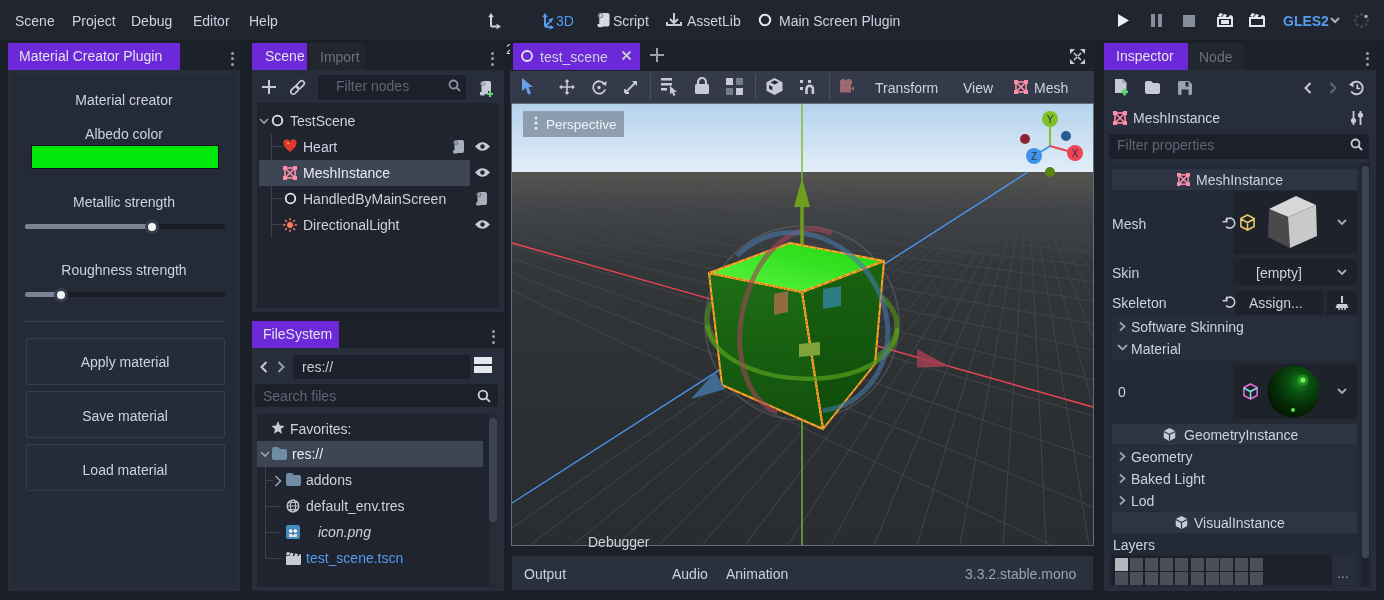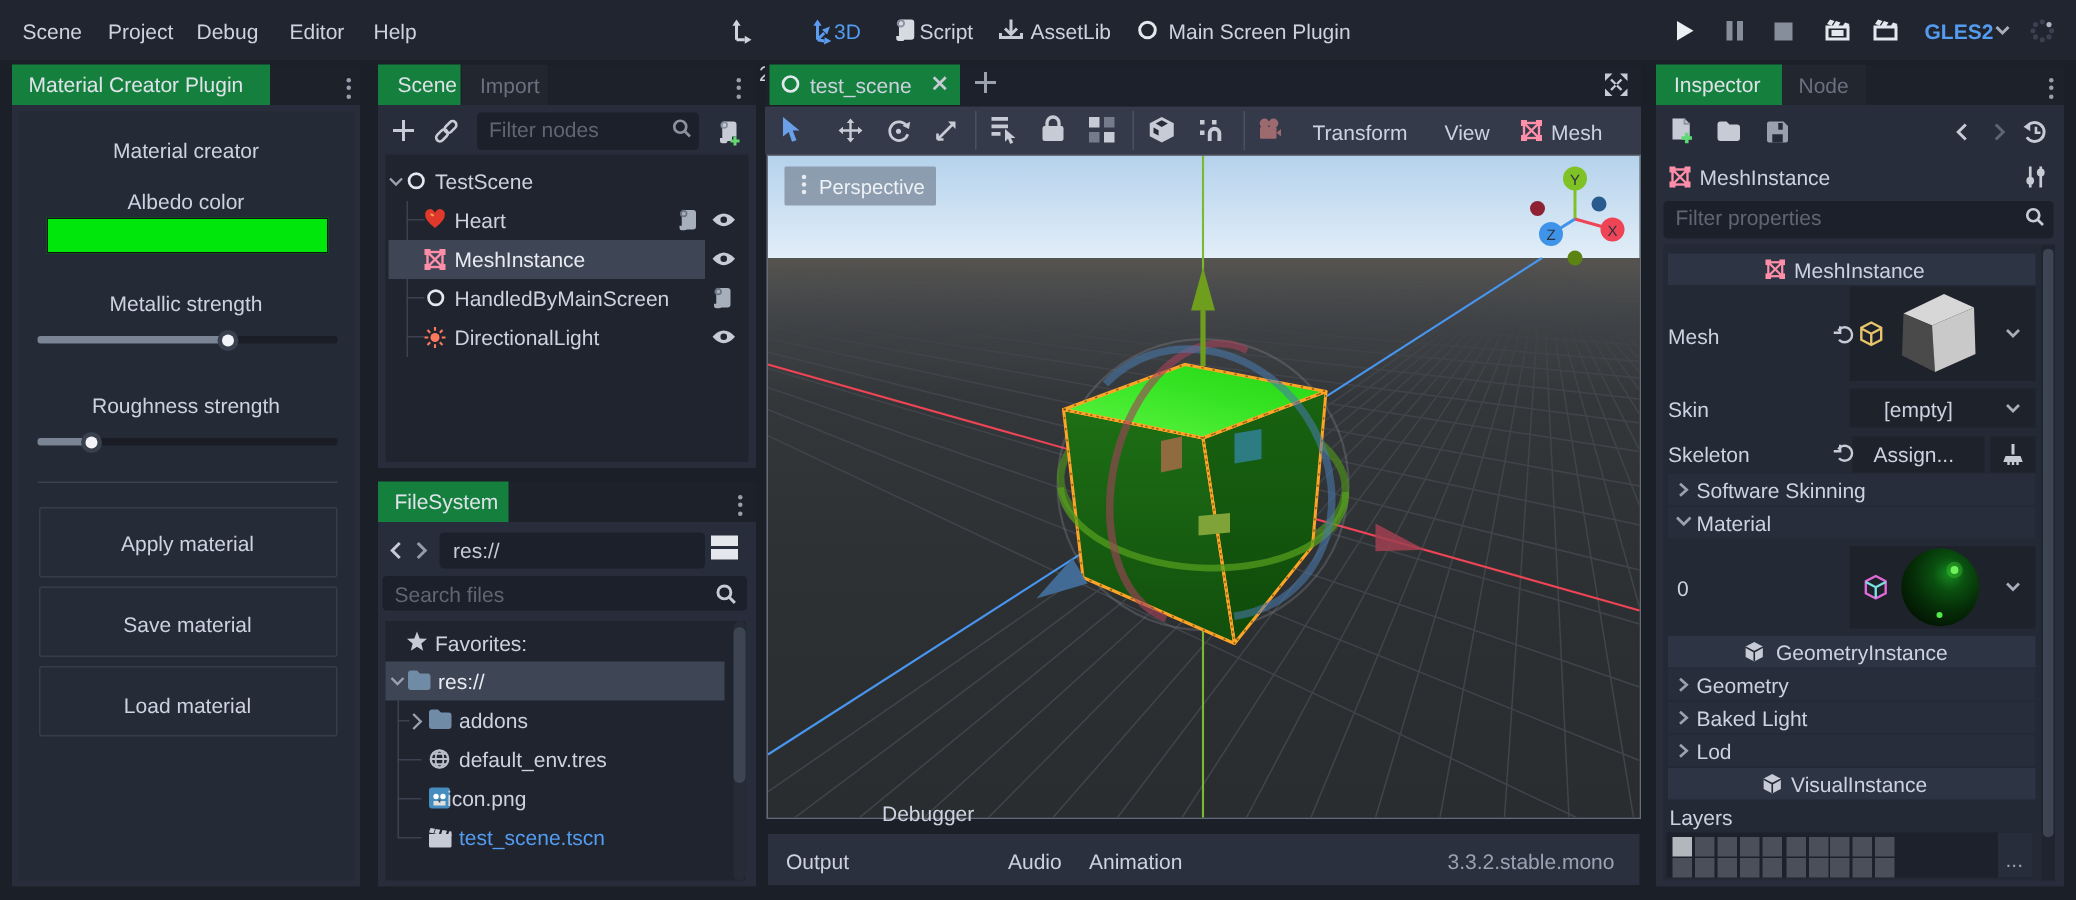--- a/index.html
+++ b/index.html
@@ -3,21 +3,21 @@
 <meta charset="utf-8">
 <style>
   * { margin:0; padding:0; box-sizing:border-box; }
   html,body { width:1384px; height:600px; overflow:hidden; }
   body { background:#1b1f28; font-family:"Liberation Sans", sans-serif; color:#ccd2df; font-size:14px; }
   .abs { position:absolute; }
   .txt { position:absolute; white-space:nowrap; }
   .dot3 { position:absolute; }
   .dot3 i { display:block; width:3px; height:3px; border-radius:50%; background:#99a0ad; margin:2.5px 0; }
   .tabstrip { position:absolute; background:#1d212a; height:27px; }
-  .tab-on { position:absolute; background:#15803d; height:27px; color:#dee3ea; }
+  .tab-on { position:absolute; background:#6d28d9; height:27px; color:#dee3ea; }
   .tab-off { color:#697180; }
   .panel { position:absolute; background:#282d3b; }
   .inner { position:absolute; background:#252a37; }
   .inputbox { position:absolute; background:#1c202a; border-radius:3px; color:#5f6673; }
   .selrow { background:#3e4555; }
   svg { position:absolute; overflow:visible; }
 </style>
 </head>
 <body>
 
@@ -144,21 +144,21 @@
 <svg style="left:262px;top:80px;" width="14" height="14" viewBox="0 0 14 14">
     <path d="M7 0 v14 M0 7 h14" stroke="#c6cbd5" stroke-width="2"></path>
   </svg>
 <svg style="left:290px;top:80px;" width="15" height="15" viewBox="0 0 15 15">
     <g transform="rotate(-45 7.5 7.5)" fill="none" stroke="#c6cbd5" stroke-width="1.7">
       <rect x="-1" y="5" width="9" height="5" rx="2.5"></rect>
       <rect x="7" y="5" width="9" height="5" rx="2.5"></rect>
     </g>
   </svg>
 <div class="inputbox" style="left:318px;top:75px;width:148px;height:25px;">
-    <span style="position:absolute;left:8px;top:3px;">Filter nodes</span>
+    <span style="position:absolute;left:18px;top:3px;">Filter nodes</span>
 <svg style="position:absolute;right:5px;top:4px;" width="13" height="13" viewBox="0 0 13 13">
       <circle cx="5.5" cy="5.5" r="4" fill="none" stroke="#8a92a0" stroke-width="1.8"></circle>
       <path d="M8.5 8.5 l3.5 3.5" stroke="#8a92a0" stroke-width="1.8"></path>
     </svg>
   </div>
 <svg style="left:477px;top:80px;" width="17" height="17" viewBox="0 0 17 17">
     <path d="M6 1 h6 a2 2 0 0 1 2 2 v8 h-3 v3 H7 a2.5 2.5 0 0 1 -2.5 -2.5 V3 z" fill="#c6cbd5"></path>
     <circle cx="5.8" cy="3.4" r="1.9" fill="none" stroke="#8a92a0" stroke-width="1.2"></circle>
     <path d="M3 12 h5 v2 a1.5 1.5 0 0 1 -1.5 1.5 h-2 A1.5 1.5 0 0 1 3 14z" fill="#c6cbd5"></path>
     <path d="M13 11 v6 M10 14 h6" stroke="#65d973" stroke-width="2"></path>
@@ -304,21 +304,21 @@
     <path d="M1.2 7 h11.6 M2.2 3.5 h9.6 M2.2 10.5 h9.6" stroke="#b9bfc9" stroke-width="1.2"></path>
   </svg>
 <div class="txt" style="left:306px;top:498px;">default_env.tres</div>
 <svg style="left:286px;top:525px;" width="14" height="14" viewBox="0 0 14 14">
     <rect x="0" y="0" width="14" height="14" rx="2" fill="#478cbf"></rect>
     <path d="M3 9 h8 v3 h-8z" fill="#e0e0e0"></path>
     <circle cx="4.7" cy="6" r="1.8" fill="#fff"></circle>
     <circle cx="9.3" cy="6" r="1.8" fill="#fff"></circle>
     <rect x="6.4" y="8" width="1.2" height="2" fill="#3d5064"></rect>
   </svg>
-<div class="txt" style="left:298px;top:524px;">icon.png</div>
+<div class="txt" style="left:318px;top:524px;font-style:italic;">icon.png</div>
 <svg style="left:286px;top:551px;" width="15" height="14" viewBox="0 0 15 14">
     <path d="M0 5 h15 v8 a1 1 0 0 1 -1 1 h-13 a1 1 0 0 1 -1 -1z" fill="#c6cbd5"></path>
     <path d="M0 4 l1-3 3 .5 -1 3z M4.5 1.7 l3 .5 -1 3 -3-.5z M9 2.4 l3 .5 -1 3 -3-.5z M13.5 3.1 l1.5 .3 v3 l-2.5-.4z" fill="#c6cbd5"></path>
   </svg>
 <div class="txt" style="left:306px;top:550px;color:#539cf0;">test_scene.tscn</div>
 
 <div class="tabstrip" style="left:510px;top:43px;width:584px;background:#1d212b;"></div>
 <div class="tab-on" style="left:513px;top:43px;width:127px;"></div>
 <svg style="left:520px;top:49px;" width="14" height="14" viewBox="0 0 14 14">
     <circle cx="7" cy="7" r="5" fill="none" stroke="#e3e7ee" stroke-width="1.8"></circle>

